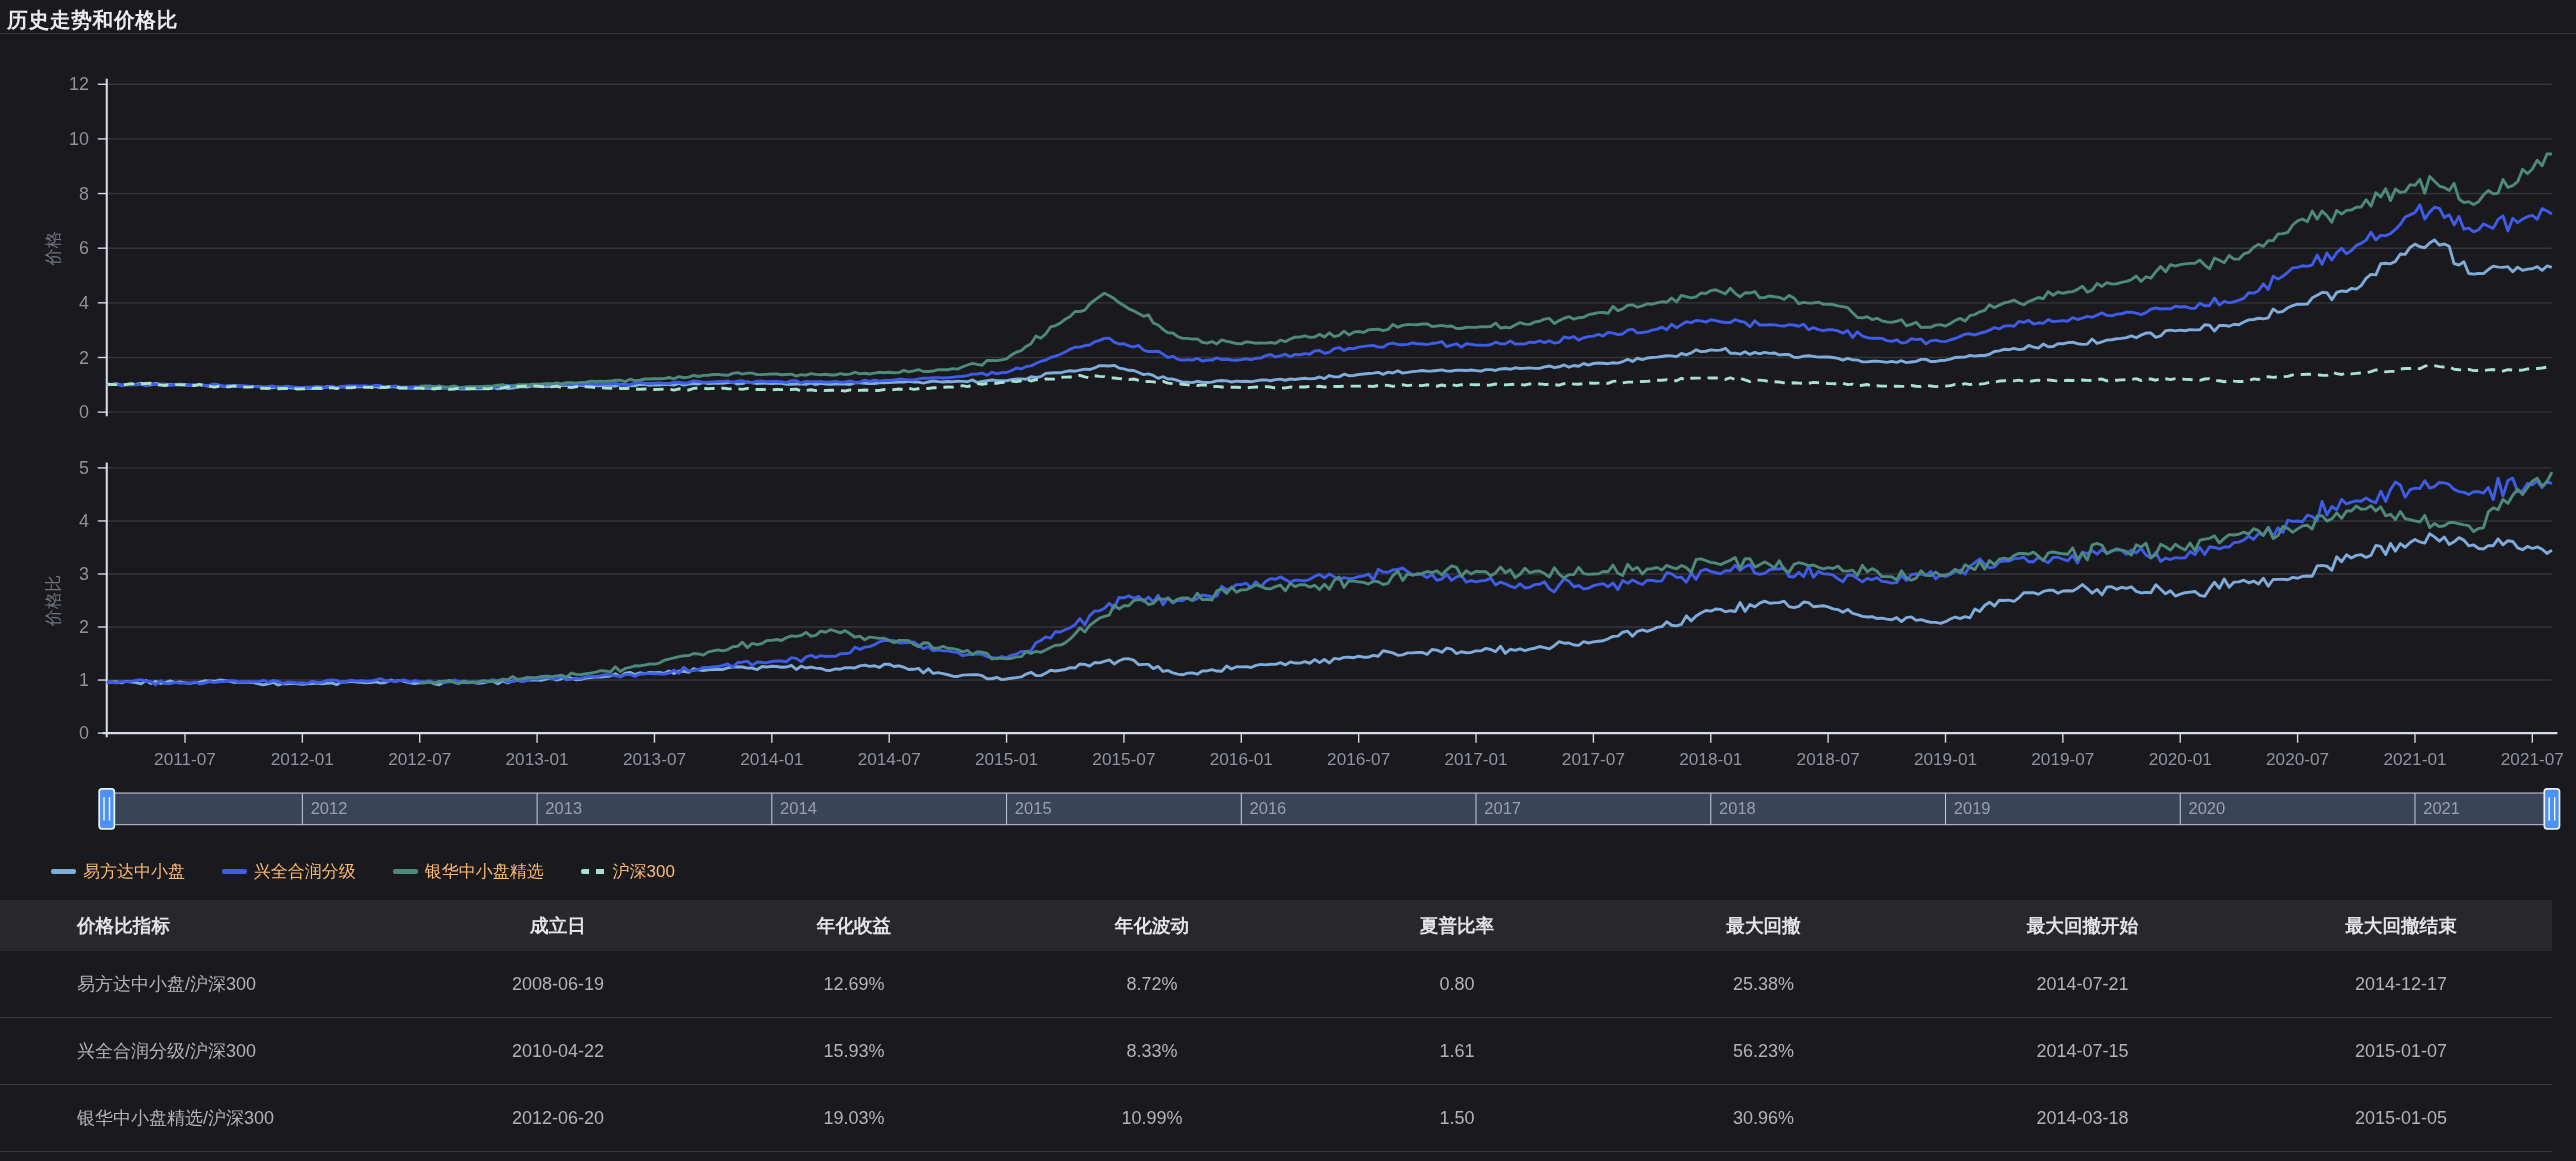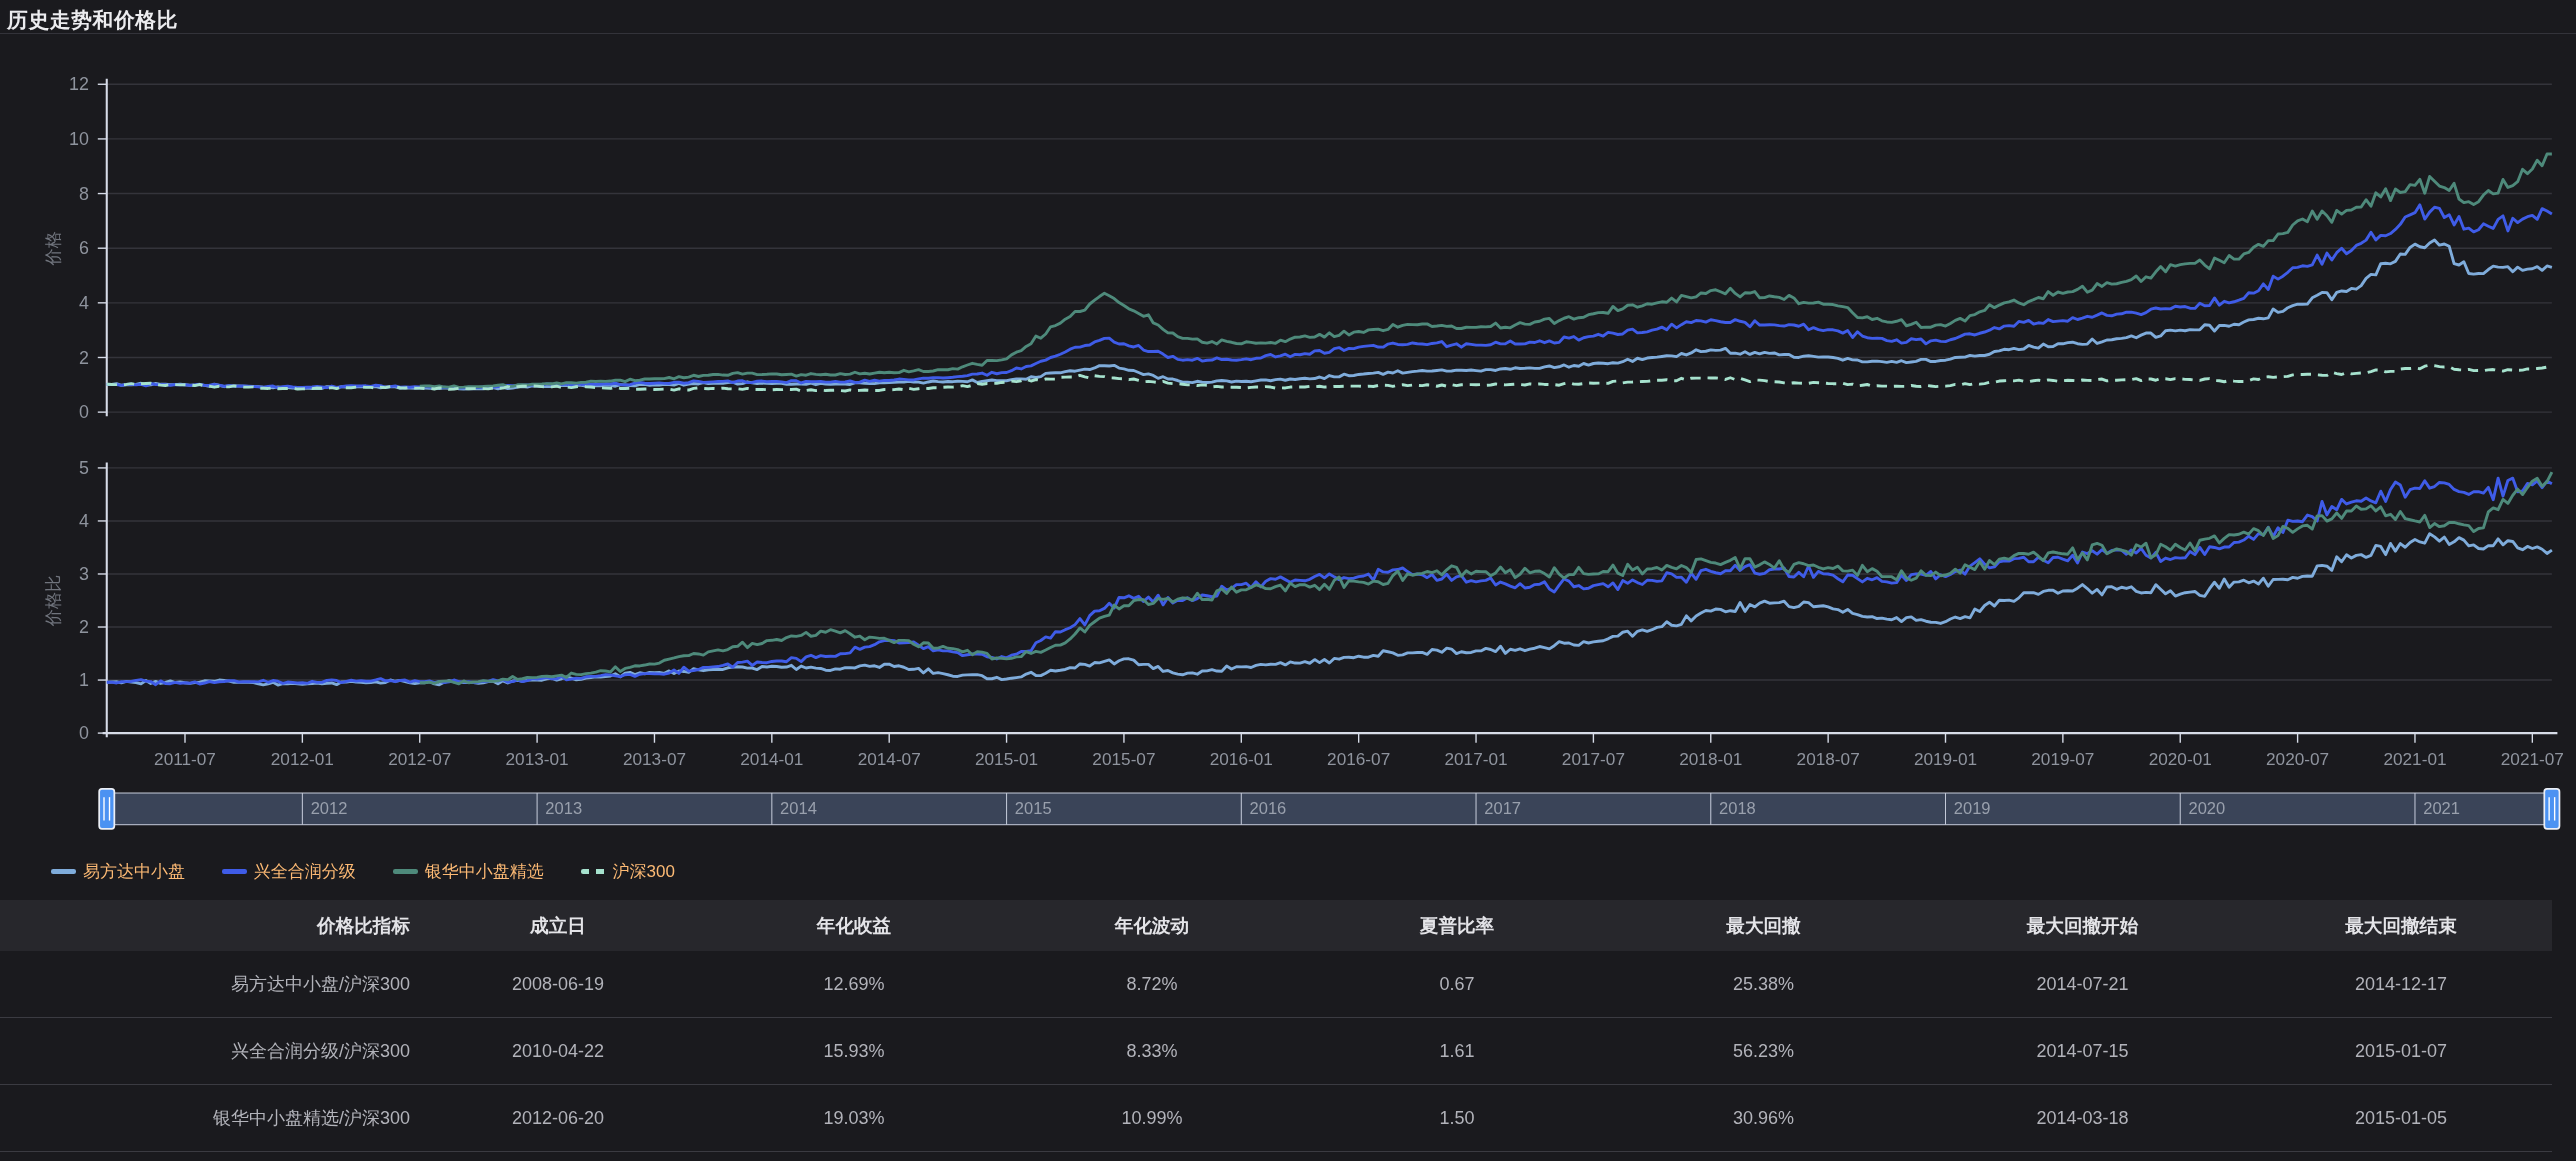--- a/index.html
+++ b/index.html
@@ -10,21 +10,21 @@
   #chart-svg{position:absolute;left:0;top:0;}
   .legend{position:absolute;left:51px;top:860px;display:flex;align-items:center;gap:37px;}
   .legend-item{display:flex;align-items:center;gap:6.9px;cursor:pointer;}
   .legend-swatch{width:25px;height:4.1px;border-radius:2.1px;}
   .legend-label{font-size:17px;color:#fdba74;}
   .metrics-table{position:absolute;left:0;top:900px;width:2552px;color:#B2B3BA;font-size:18px;}
   .t-row{display:grid;grid-template-columns:410px 296px 296px 300px 310px 303px 335px 302px;
          align-items:center;height:66px;border-bottom:1.4px solid #3B3B42;}
   .t-row.t-head{height:51px;background:#27272C;color:#E4E4E8;font-weight:bold;font-size:18.6px;border-bottom:none;}
   .t-cell{text-align:center;white-space:nowrap;}
-  .t-cell.first{text-align:right;padding-left:30px;}
+  .t-cell.first{text-align:left;padding-left:42px;margin-left:35px;}
 </style>
 </head>
 <body>
 
 <div class="page">
   <div class="page-title">历史走势和价格比</div>
   <div class="title-divider"></div>
 
   <svg id="chart-svg" width="2576" height="858" viewBox="0 0 3740 1245">
       <line x1="155" y1="598" x2="3705" y2="598" stroke="#34343B" stroke-width="2"></line>
@@ -177,21 +177,21 @@
       <div class="t-cell">夏普比率</div>
       <div class="t-cell">最大回撤</div>
       <div class="t-cell">最大回撤开始</div>
       <div class="t-cell">最大回撤结束</div>
     </div>
     <div class="t-row">
       <div class="t-cell first">易方达中小盘/沪深300</div>
       <div class="t-cell">2008-06-19</div>
       <div class="t-cell">12.69%</div>
       <div class="t-cell">8.72%</div>
-      <div class="t-cell">0.67</div>
+      <div class="t-cell">0.80</div>
       <div class="t-cell">25.38%</div>
       <div class="t-cell">2014-07-21</div>
       <div class="t-cell">2014-12-17</div>
     </div>
     <div class="t-row">
       <div class="t-cell first">兴全合润分级/沪深300</div>
       <div class="t-cell">2010-04-22</div>
       <div class="t-cell">15.93%</div>
       <div class="t-cell">8.33%</div>
       <div class="t-cell">1.61</div>

